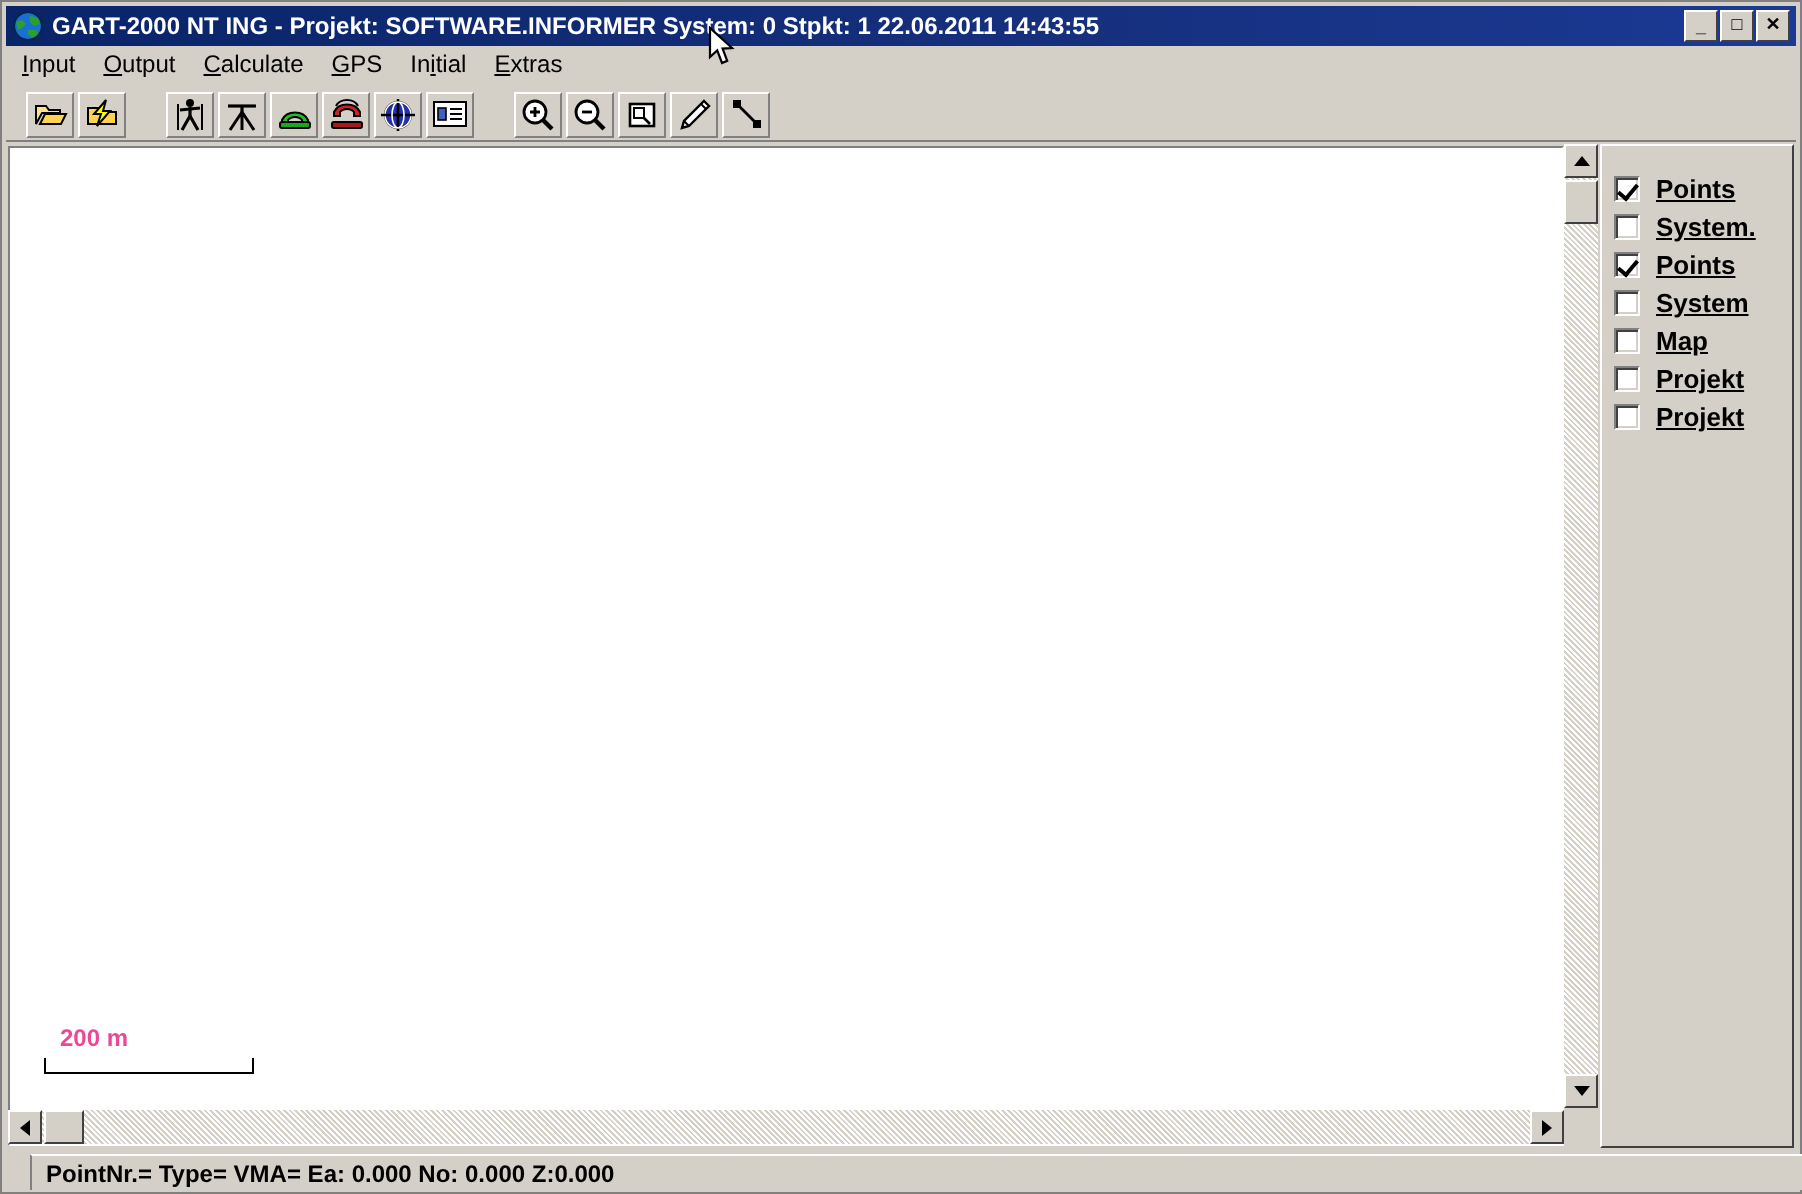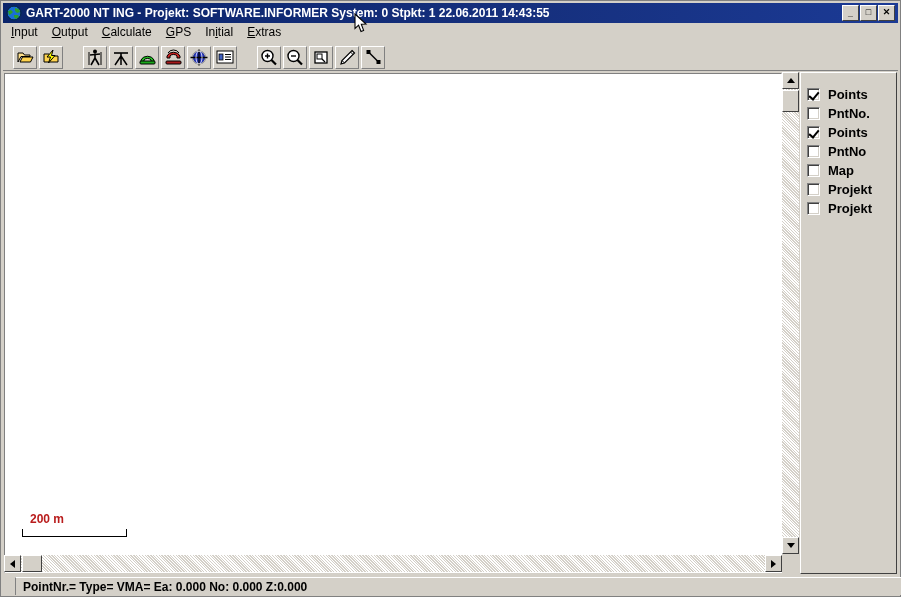--- a/index.html
+++ b/index.html
@@ -140,21 +140,21 @@
     background: #ffffff;
   }
   .scalebar {
     position: absolute;
     left: 17px; bottom: 35px;
     width: 105px;
   }
   .scalebar-label {
     font-size: 12px;
     font-weight: bold;
-    color: #b91c1c;
+    color: #ec4899;
     margin-left: 8px;
     margin-bottom: 3px;
     white-space: nowrap;
   }
   .scalebar-bar {
     position: relative;
     height: 8px;
   }
   .scalebar-bar::before {
     content: "";
@@ -236,20 +236,21 @@
     border-right: 1px solid #404040;
     border-bottom: 1px solid #404040;
     box-sizing: border-box;
     padding-top: 12px;
   }
   .layer-row {
     display: flex;
     align-items: center;
     height: 19px;
     padding-left: 6px;
+    text-decoration: underline;
   }
   .chk {
     width: 13px; height: 13px;
     background: #ffffff;
     border-top: 1px solid #808080;
     border-left: 1px solid #808080;
     border-right: 1px solid #ffffff;
     border-bottom: 1px solid #ffffff;
     box-shadow: inset 1px 1px 0 #404040, inset -1px -1px 0 #d4d0c8;
     box-sizing: border-box;
@@ -480,29 +481,29 @@
 
   <div class="corner-box"></div>
 
   <div class="layerpanel" id="layerpanel">
       <div class="layer-row">
         <span class="chk on"></span>
         <span class="layer-label">Points</span>
       </div>
       <div class="layer-row">
         <span class="chk"></span>
-        <span class="layer-label">PntNo.</span>
+        <span class="layer-label">System.</span>
       </div>
       <div class="layer-row">
         <span class="chk on"></span>
         <span class="layer-label">Points</span>
       </div>
       <div class="layer-row">
         <span class="chk"></span>
-        <span class="layer-label">PntNo</span>
+        <span class="layer-label">System</span>
       </div>
       <div class="layer-row">
         <span class="chk"></span>
         <span class="layer-label">Map</span>
       </div>
       <div class="layer-row">
         <span class="chk"></span>
         <span class="layer-label">Projekt</span>
       </div>
       <div class="layer-row">

